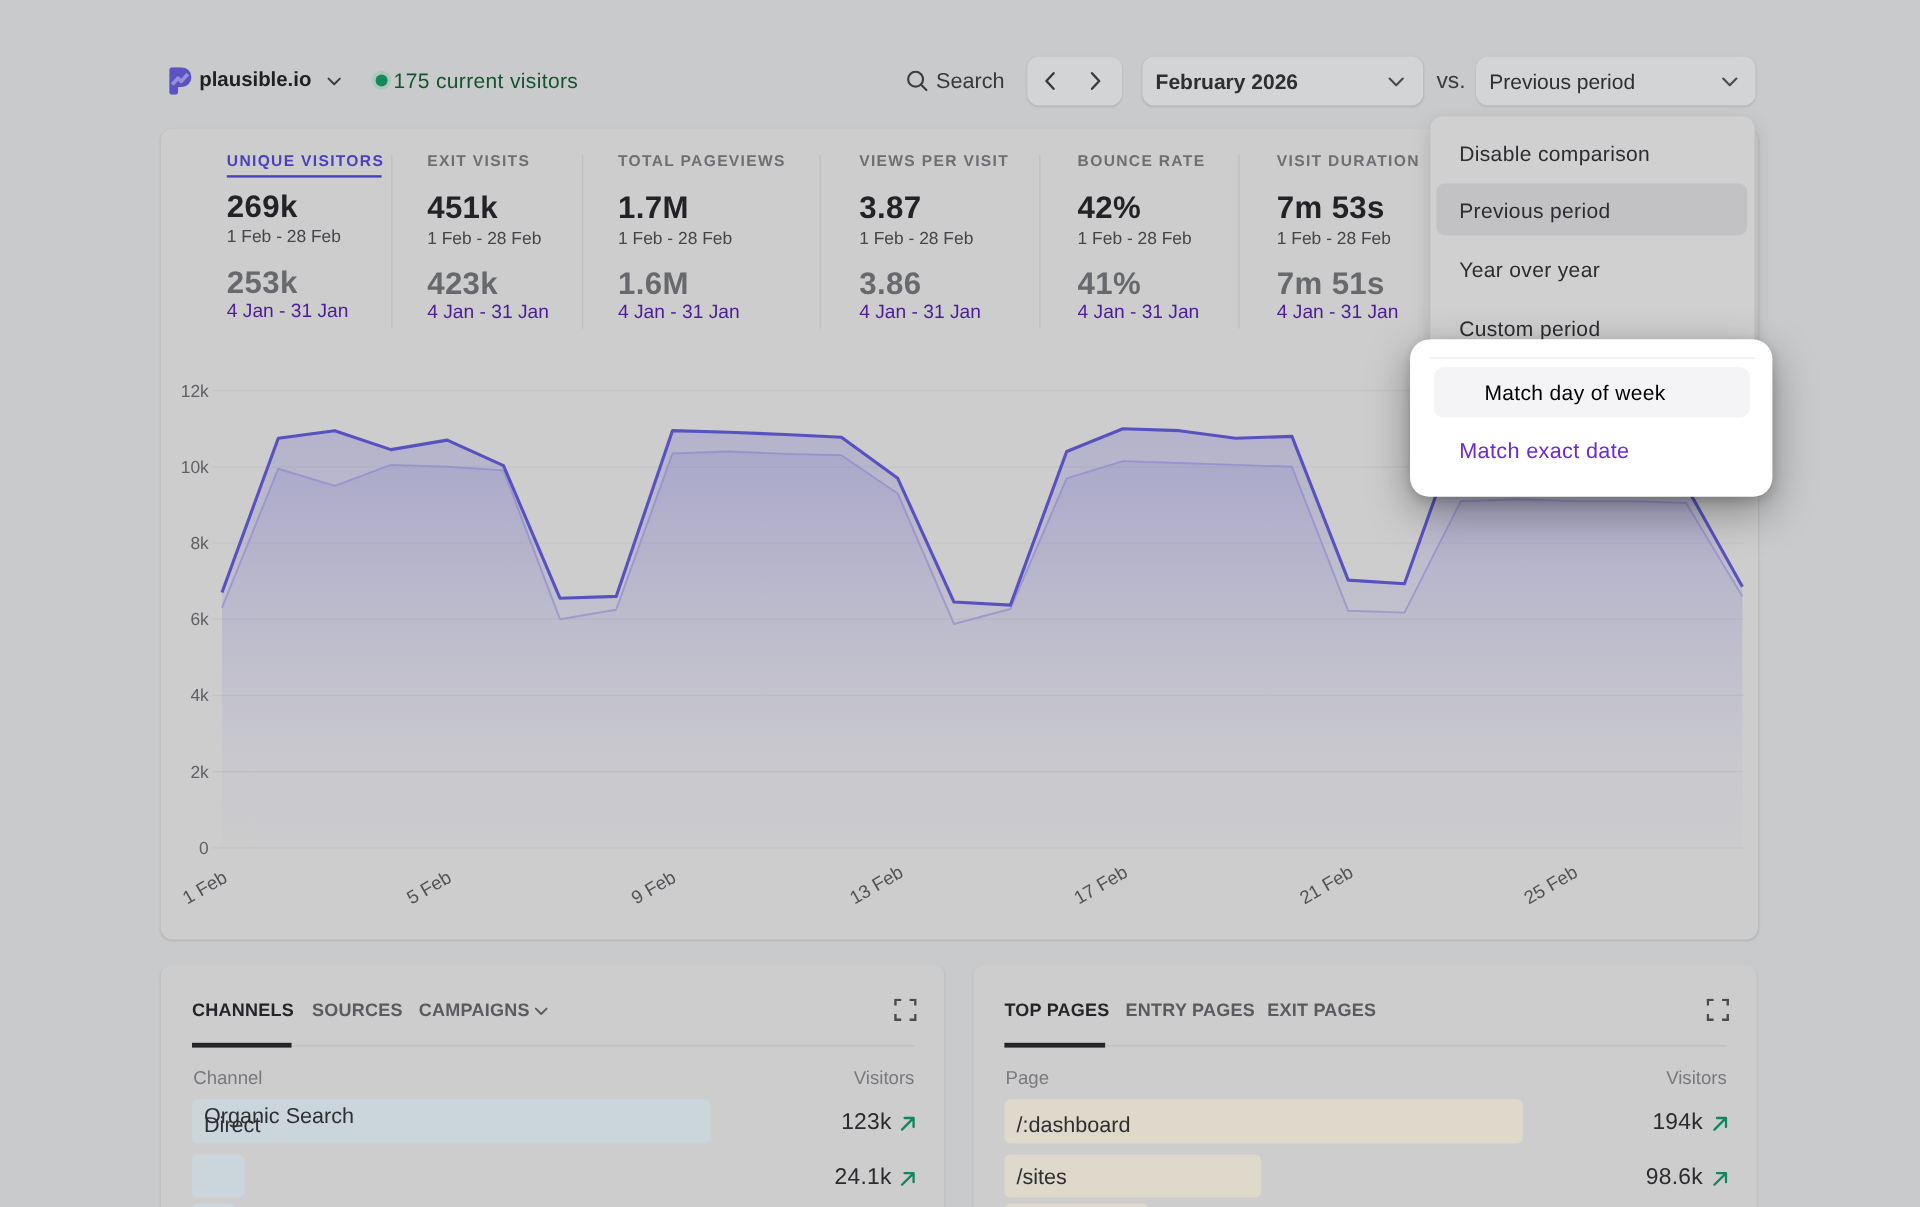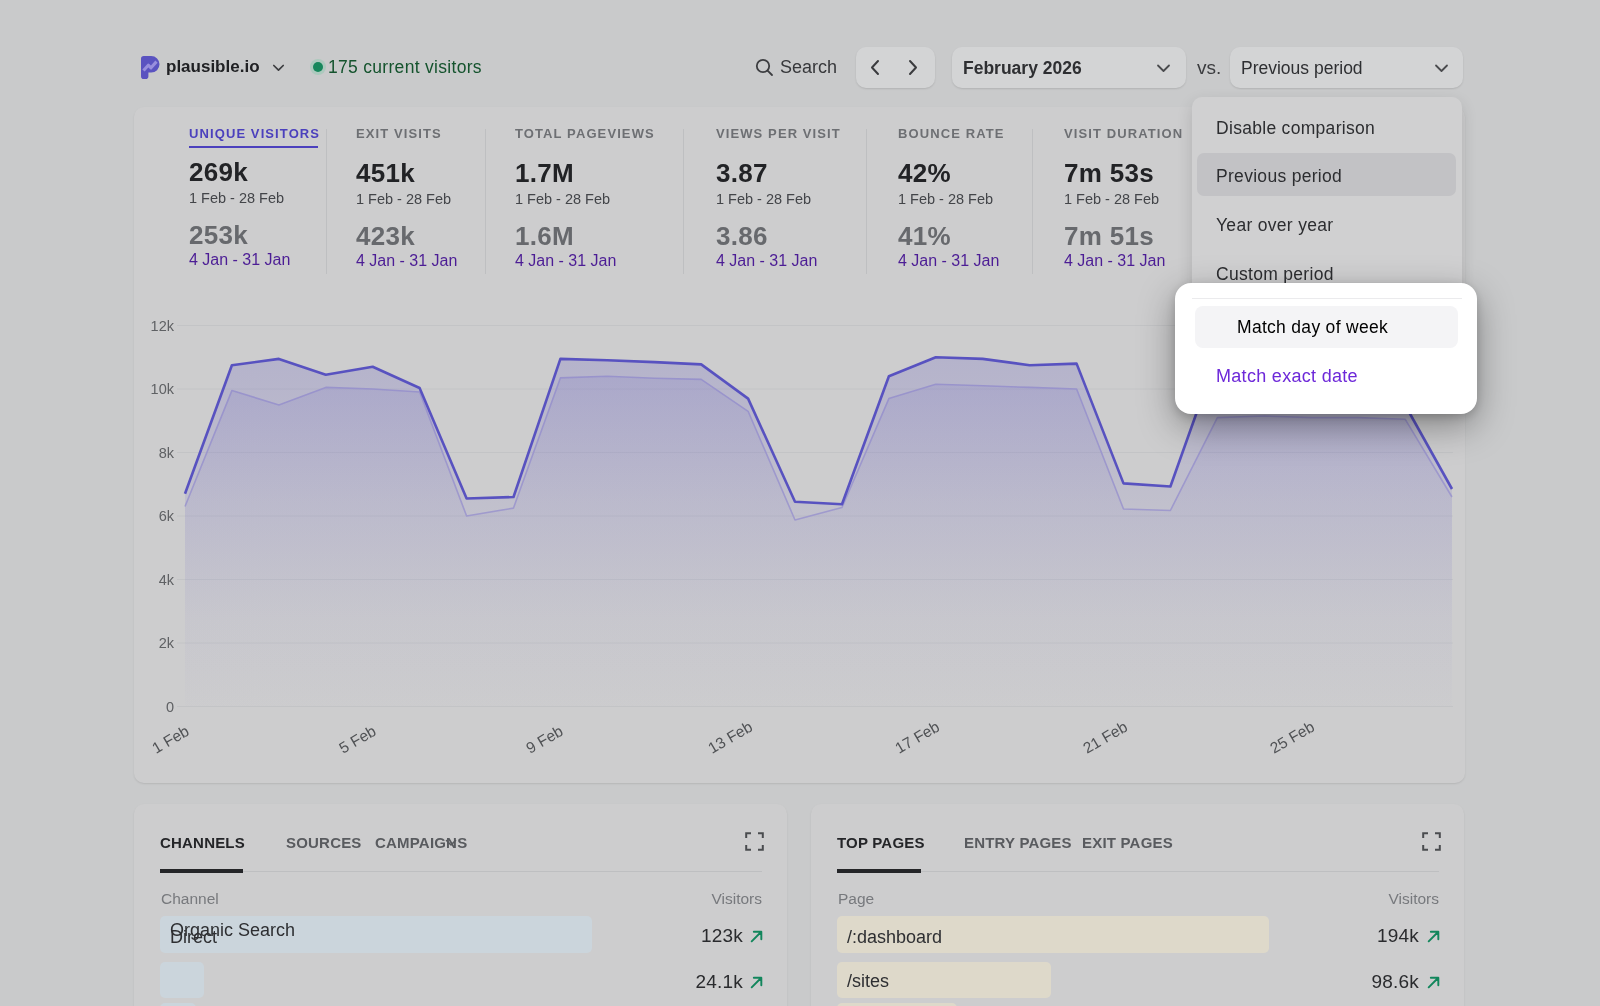--- a/index.html
+++ b/index.html
@@ -9,21 +9,21 @@
   .btn{position:absolute;background:#d3d4d5;border-radius:10px;box-shadow:0 1px 2px rgba(0,0,0,0.12);}
   .statcol{position:absolute;top:127px;}
   .statlabel{font-size:13px;font-weight:bold;letter-spacing:1.1px;color:#6d6f73;line-height:13px;}
   .statnum{font-size:26px;font-weight:bold;color:#222326;letter-spacing:0.3px;line-height:25px;margin-top:13px;}
   .statdate{font-size:14.5px;color:#434549;line-height:14px;margin-top:5.5px;}
   .statnum2{font-size:26px;font-weight:bold;color:#67696d;letter-spacing:0.3px;line-height:25px;margin-top:18.5px;}
   .statdate2{font-size:16px;color:#4c1d95;line-height:14px;margin-top:4.5px;}
   .vdiv{position:absolute;top:129px;width:1px;height:145px;background:#bebfc1;}
   .menu-item{position:absolute;left:24px;font-size:17.5px;letter-spacing:0.3px;color:#2c2d30;line-height:43px;height:43px;}
   .tab-active{font-size:15px;font-weight:bold;color:#242528;letter-spacing:0.2px;}
-  .tab{font-size:15px;font-weight:bold;color:#595b5f;letter-spacing:0.2px;margin-left:26px;}
+  .tab{font-size:15px;font-weight:bold;color:#595b5f;letter-spacing:0.2px;}
   .thead{font-size:15.5px;color:#77797d;}
   .rowbar{position:absolute;height:37px;border-radius:5px;}
   .rowtext{position:absolute;font-size:18px;color:#2e2f32;line-height:37px;}
   .rowval{position:absolute;font-size:19px;letter-spacing:0.2px;font-weight:500;color:#2a2b2e;line-height:37px;text-align:right;}
 </style>
 </head>
 <body>
 
 <svg class="abs" style="left:141px;top:56px" width="19" height="23" viewBox="0 0 19 23">
   <defs>

